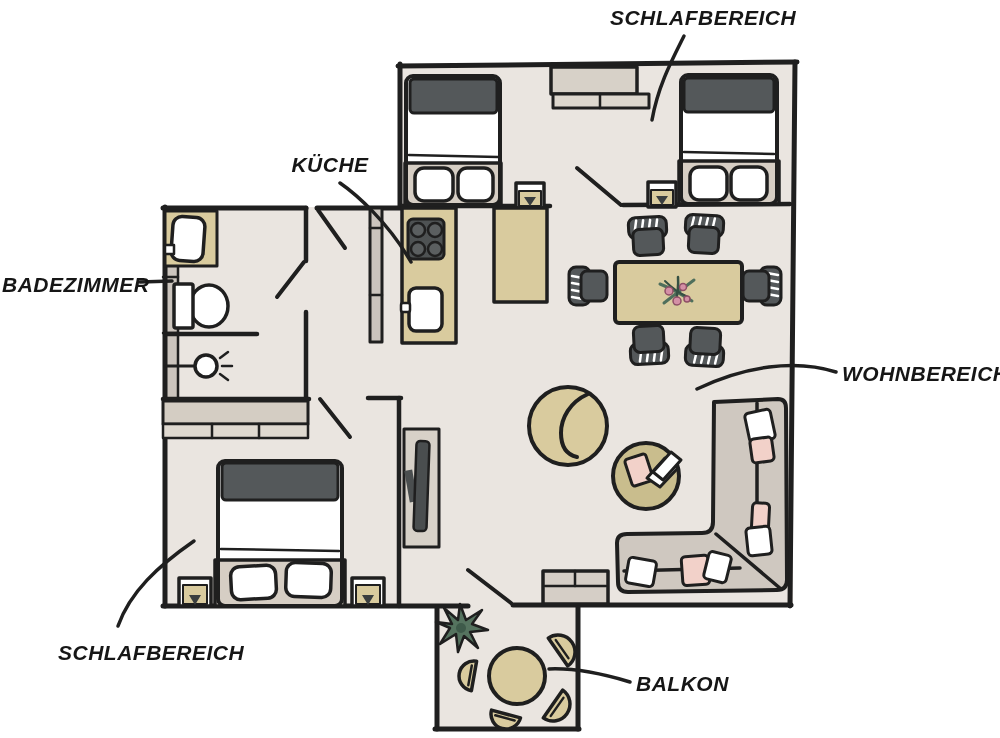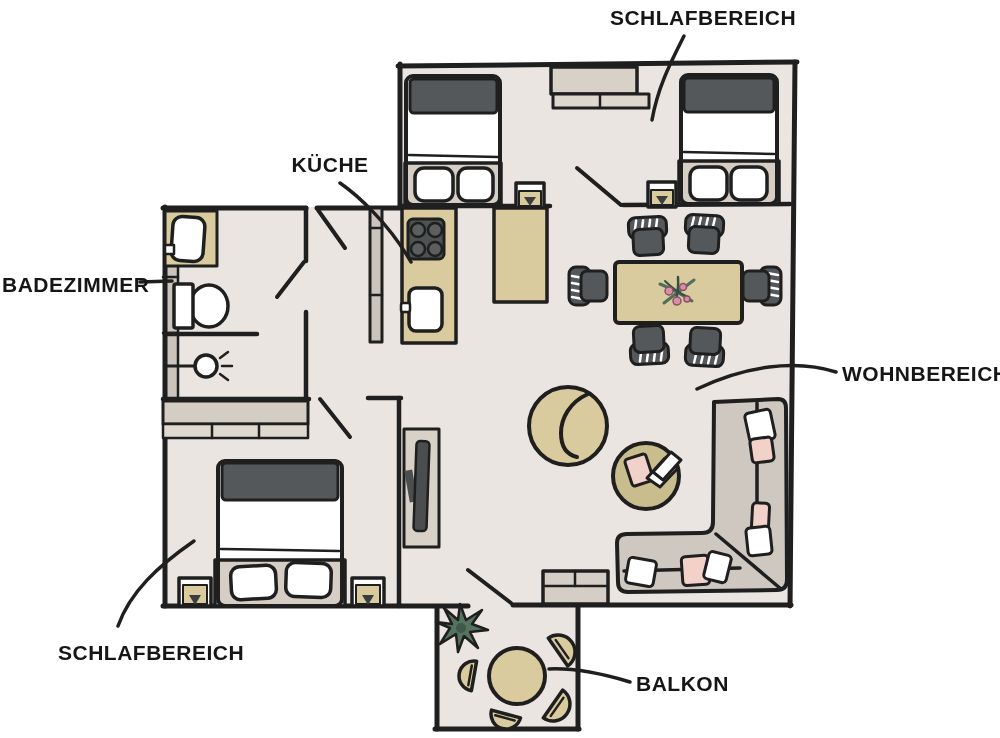--- a/index.html
+++ b/index.html
@@ -1,17 +1,17 @@
 <!DOCTYPE html>
 <html><head>
 <meta charset="utf-8">
 <style>
   html,body{margin:0;padding:0;background:#ffffff;}
   .stage{position:relative;width:1000px;height:738px;background:#ffffff;overflow:hidden;
-         font-family:"Liberation Sans",sans-serif;}
+         font-family:"Liberation Sans",sans-serif;font-style:italic;}
   svg{position:absolute;left:0;top:0;}
   text.lbl{font-family:"Liberation Sans",sans-serif;font-size:21px;font-weight:700;
            letter-spacing:0.5px;fill:#161616;}
 </style>
 </head>
 <body>
 
 <div class="stage">
 <svg width="1000" height="738" viewBox="0 0 1000 738">
 

